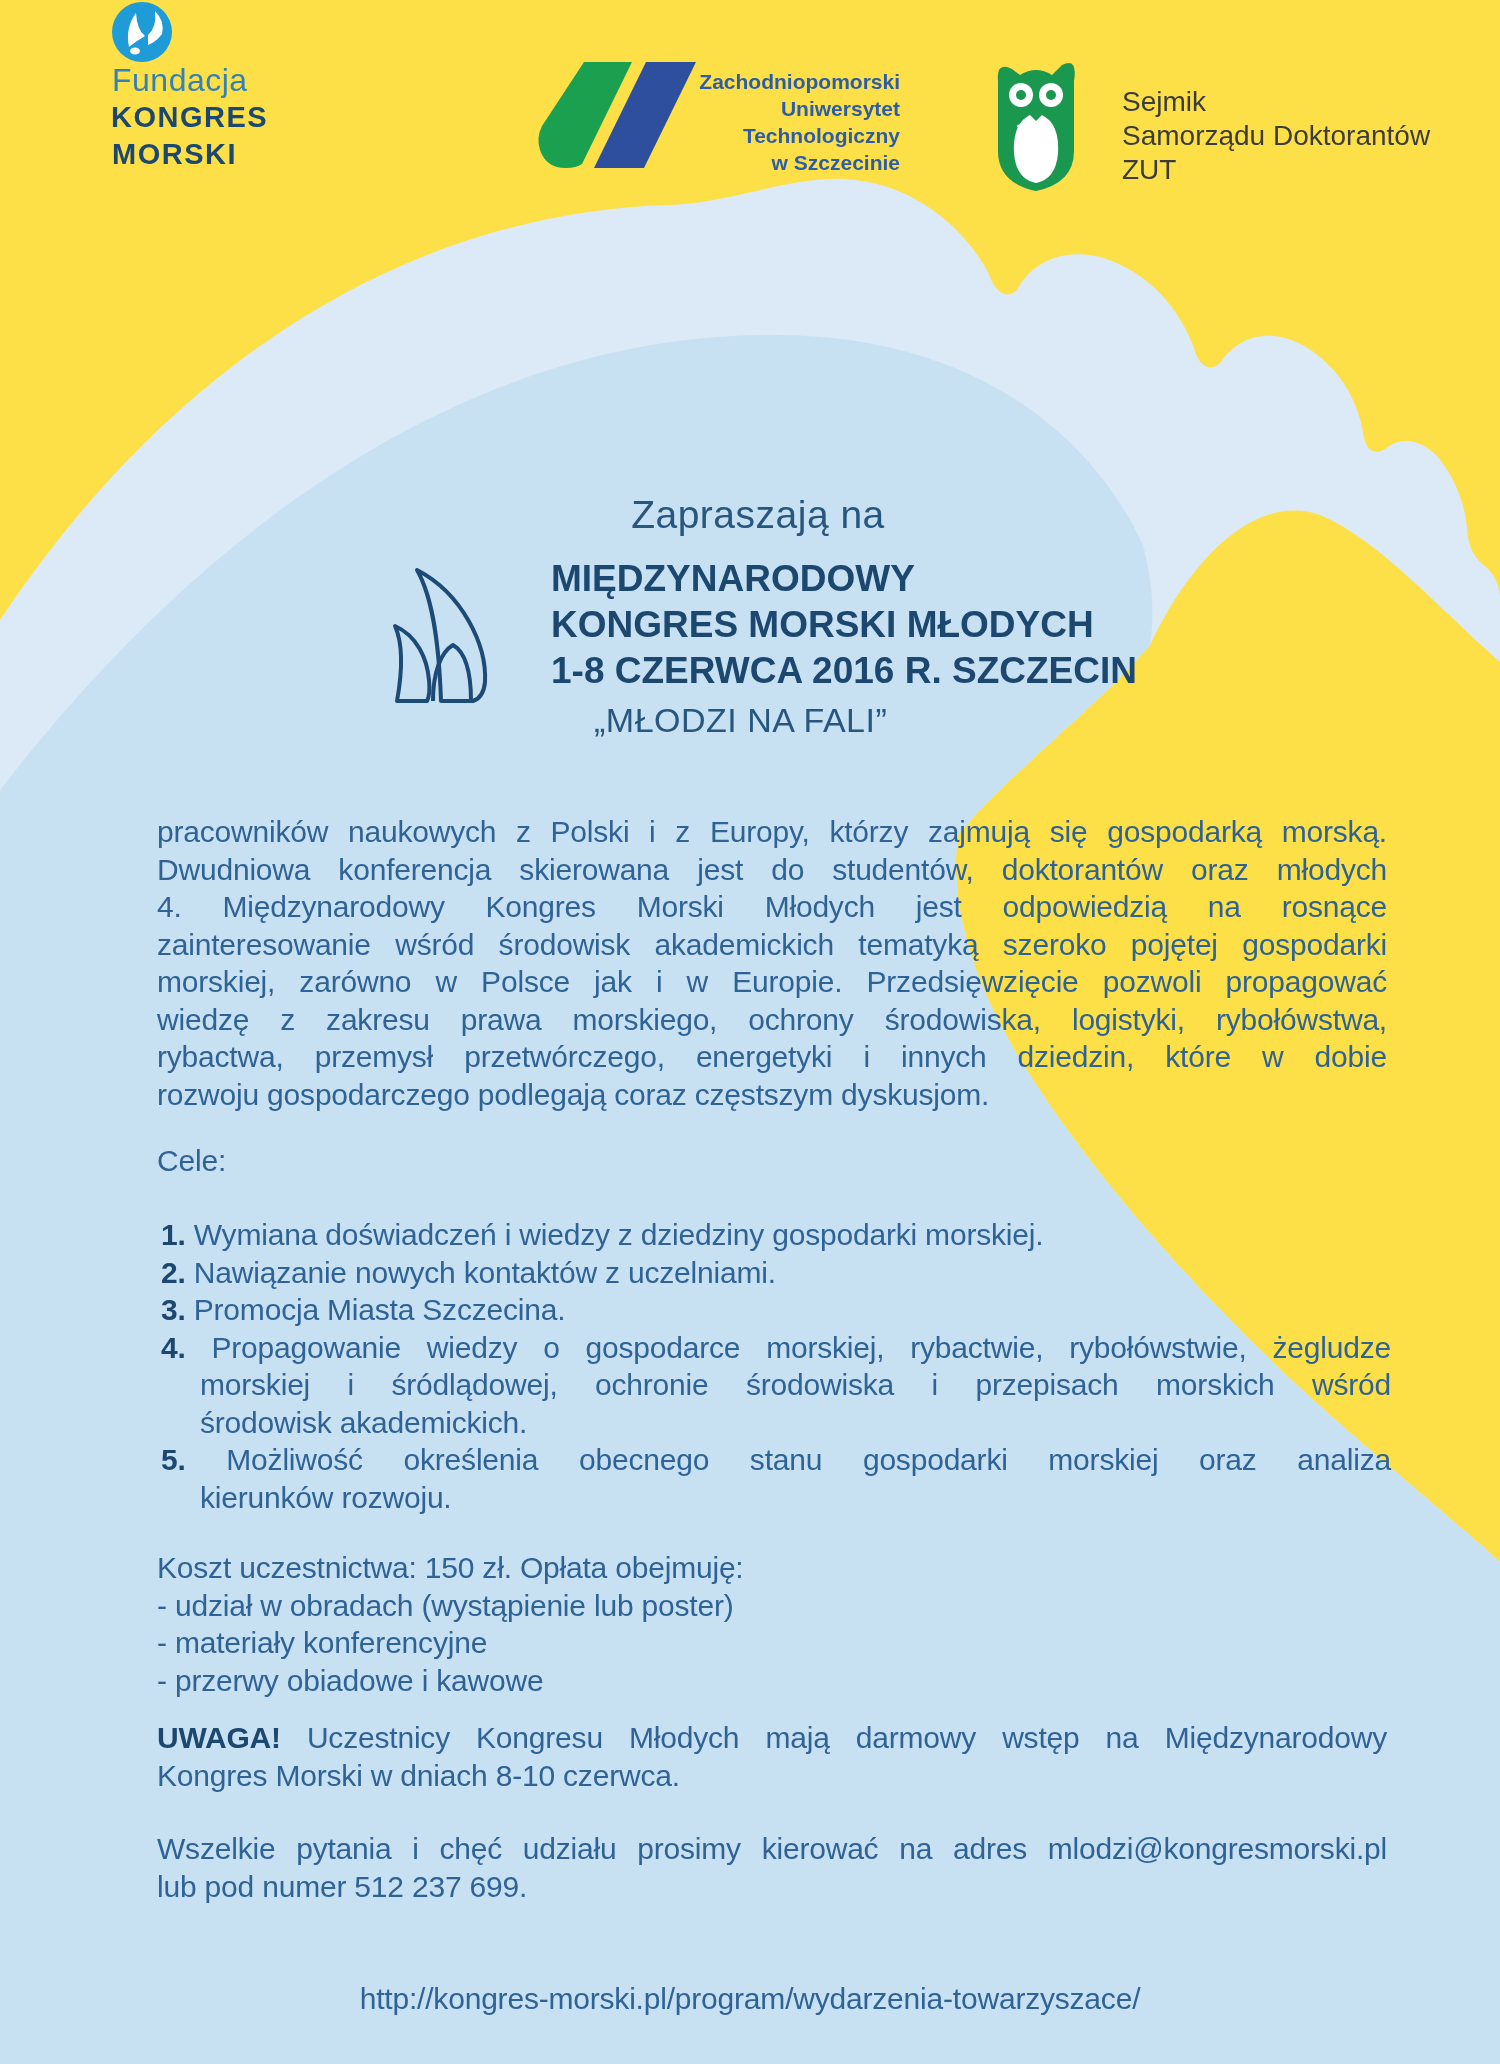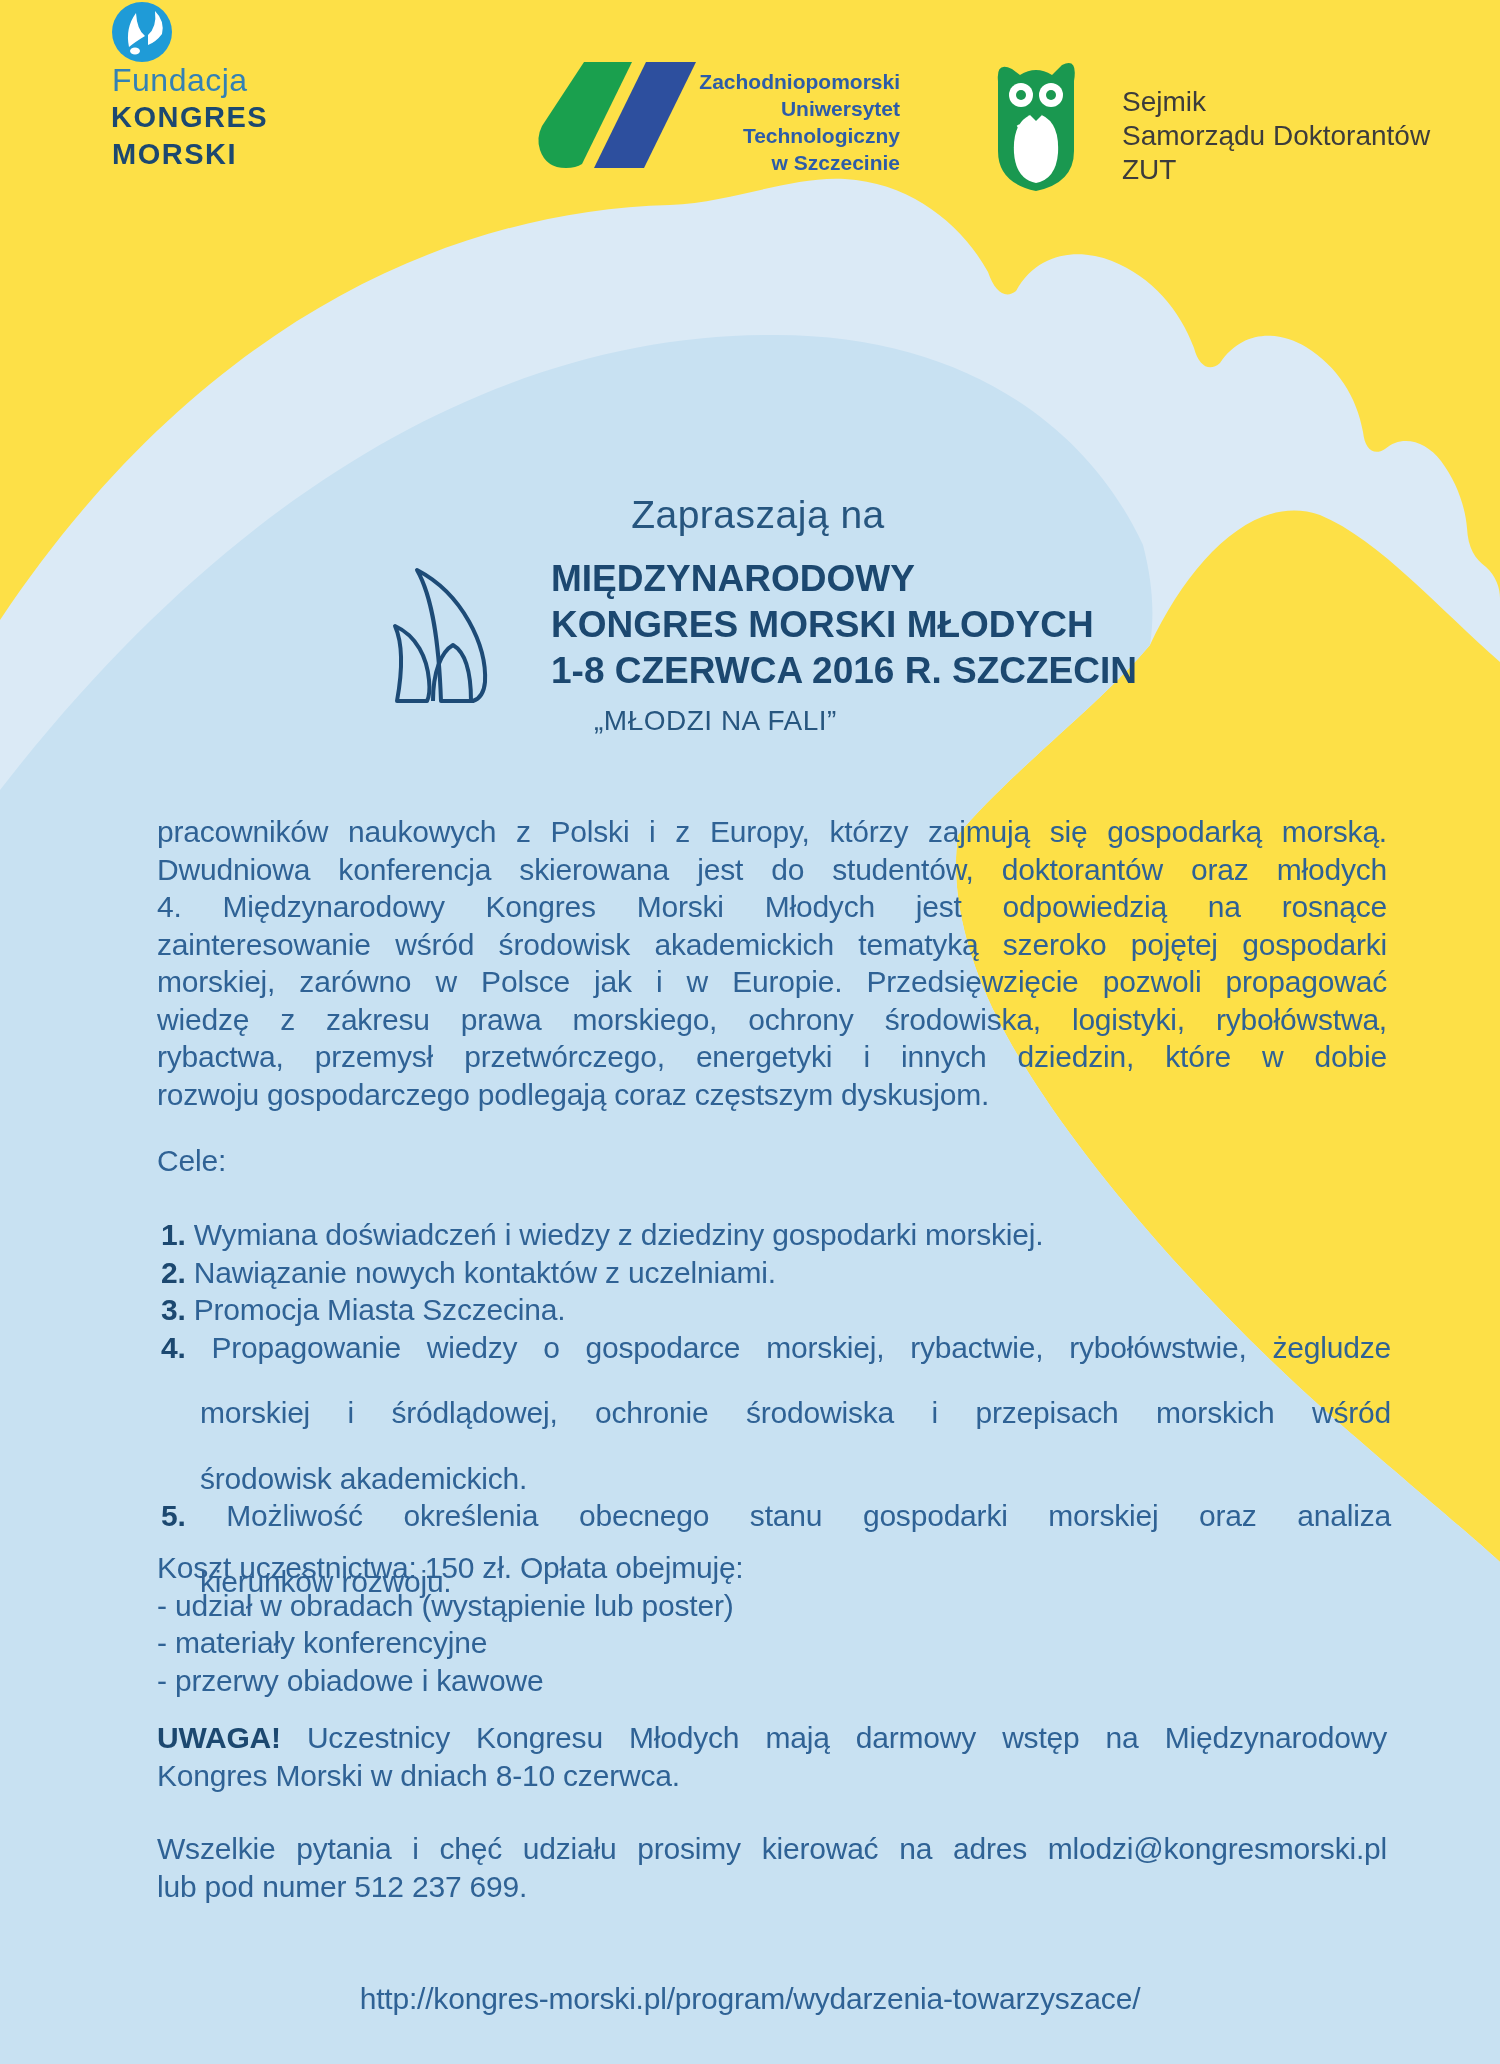--- a/index.html
+++ b/index.html
@@ -6,23 +6,23 @@
   #page{position:relative;width:1500px;height:2064px;background:#fde047;overflow:hidden;
         font-family:"Liberation Sans",sans-serif;}
   #wave-bg{position:absolute;left:0;top:0;width:1500px;height:2064px;}
   .abs{position:absolute;}
   .txt{position:absolute;color:var(--body_text,#2f6295);font-size:30px;line-height:37.5px;
        letter-spacing:-0.2px;}
   .jline{text-align:justify;text-align-last:justify;}
   .lead{font-size:39px;color:var(--lead_text,#27567f);text-align:center;letter-spacing:0.5px;}
   .title{color:var(--navy,#1c4870);font-weight:bold;font-size:37px;line-height:46px;
          letter-spacing:0px;white-space:nowrap;}
-  .motto{color:var(--lead_text,#27567f);font-size:28px;letter-spacing:0.5px;white-space:nowrap;}
+  .motto{color:var(--lead_text,#27567f);font-size:34px;letter-spacing:0.5px;white-space:nowrap;}
   .gnum{font-weight:bold;color:var(--navy,#1c4870);}
-  .cont{padding-left:39px;margin-top:28px;}
+  .cont{padding-left:39px;}
   .bold-navy{font-weight:bold;color:var(--navy,#1c4870);}
   .fundacja-name{color:var(--fundacja_text,#3381b5);font-size:32px;letter-spacing:0.5px;}
   .fundacja-sub{color:var(--navy,#17496e);font-size:29px;font-weight:bold;letter-spacing:1.5px;}
   .zut-text{color:var(--zut_text,#2d5ca8);font-size:21px;line-height:27px;text-align:right;font-weight:bold;}
   .sejmik-text{color:var(--sejmik_text,#3c3c3c);font-size:28px;line-height:34px;}
   .url-line{width:1500px;text-align:center;left:0;}
 </style>
 </head>
 <body>
 

